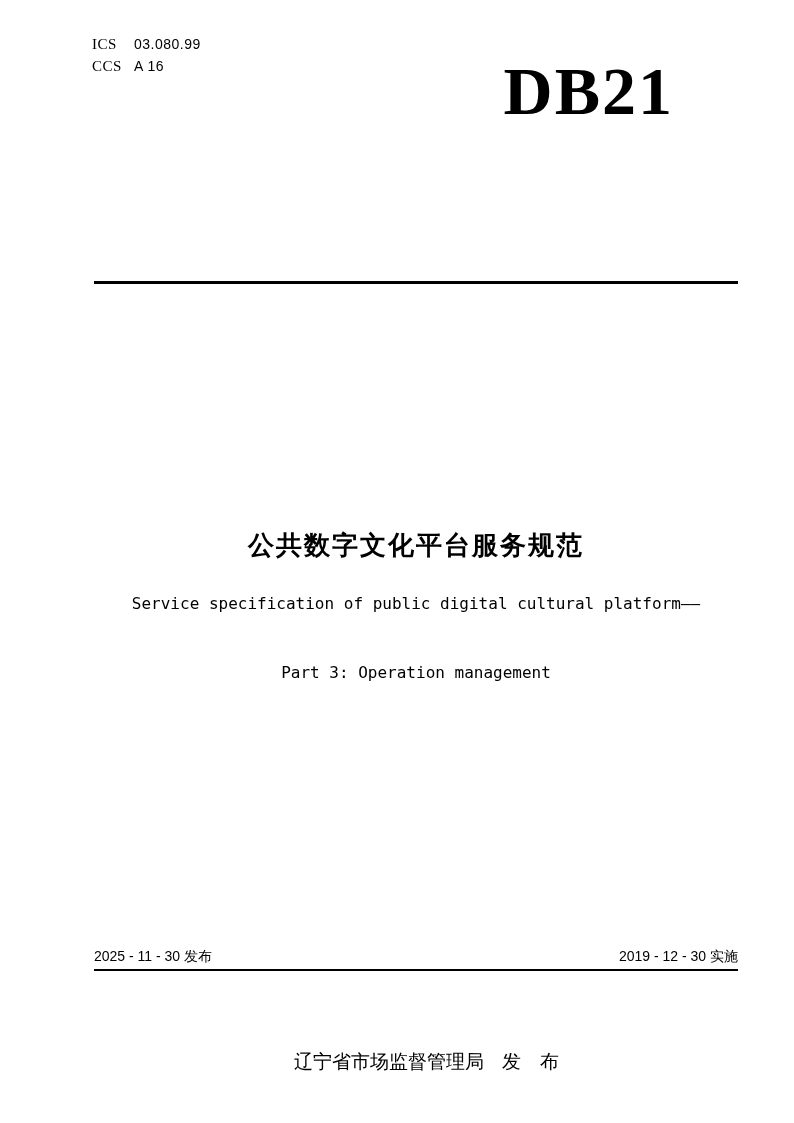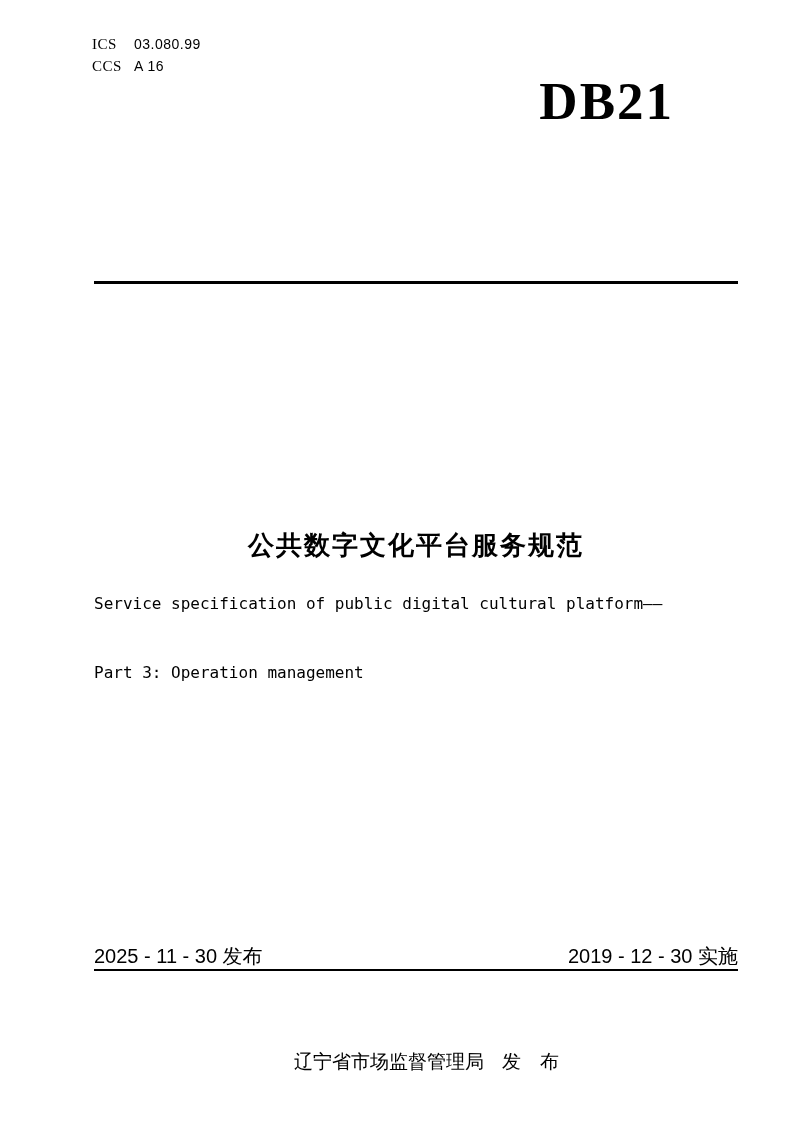--- a/index.html
+++ b/index.html
@@ -30,24 +30,23 @@
     font-size: 15px;
   }
   .code-value { font-size: 14px; }
 
   .db21-logo {
     position: absolute;
     top: 57px;
     right: 120px;
     font-family: "Liberation Serif", "DejaVu Serif", serif;
     font-weight: bold;
-    font-size: 53px;
+    font-size: 68px;
     line-height: 1;
     letter-spacing: 2px;
-    margin-top: 18px;
   }
 
   .std-type {
     position: absolute;
     top: 146px;
     left: 86px;
     font-size: 40px;
     line-height: 1.2;
     letter-spacing: 61px;
     white-space: nowrap;
@@ -83,34 +82,35 @@
     font-weight: bold;
     letter-spacing: 2px;
     white-space: pre;
   }
 
   .title-en {
     position: absolute;
     top: 546px;
     left: 94px;
     width: 644px;
+    text-align: center;
     font-family: "DejaVu Sans Mono", "Liberation Mono", monospace;
     font-size: 16px;
     line-height: 23px;
     white-space: pre;
   }
 
   .date-row {
     position: absolute;
     top: 946px;
     left: 94px;
     width: 644px;
     display: flex;
     justify-content: space-between;
-    font-size: 20px;
+    font-size: 14px;
     line-height: 20px;
     white-space: pre;
   }
 
   .rule-bottom {
     position: absolute;
     top: 969px;
     left: 94px;
     width: 644px;
     height: 2px;

